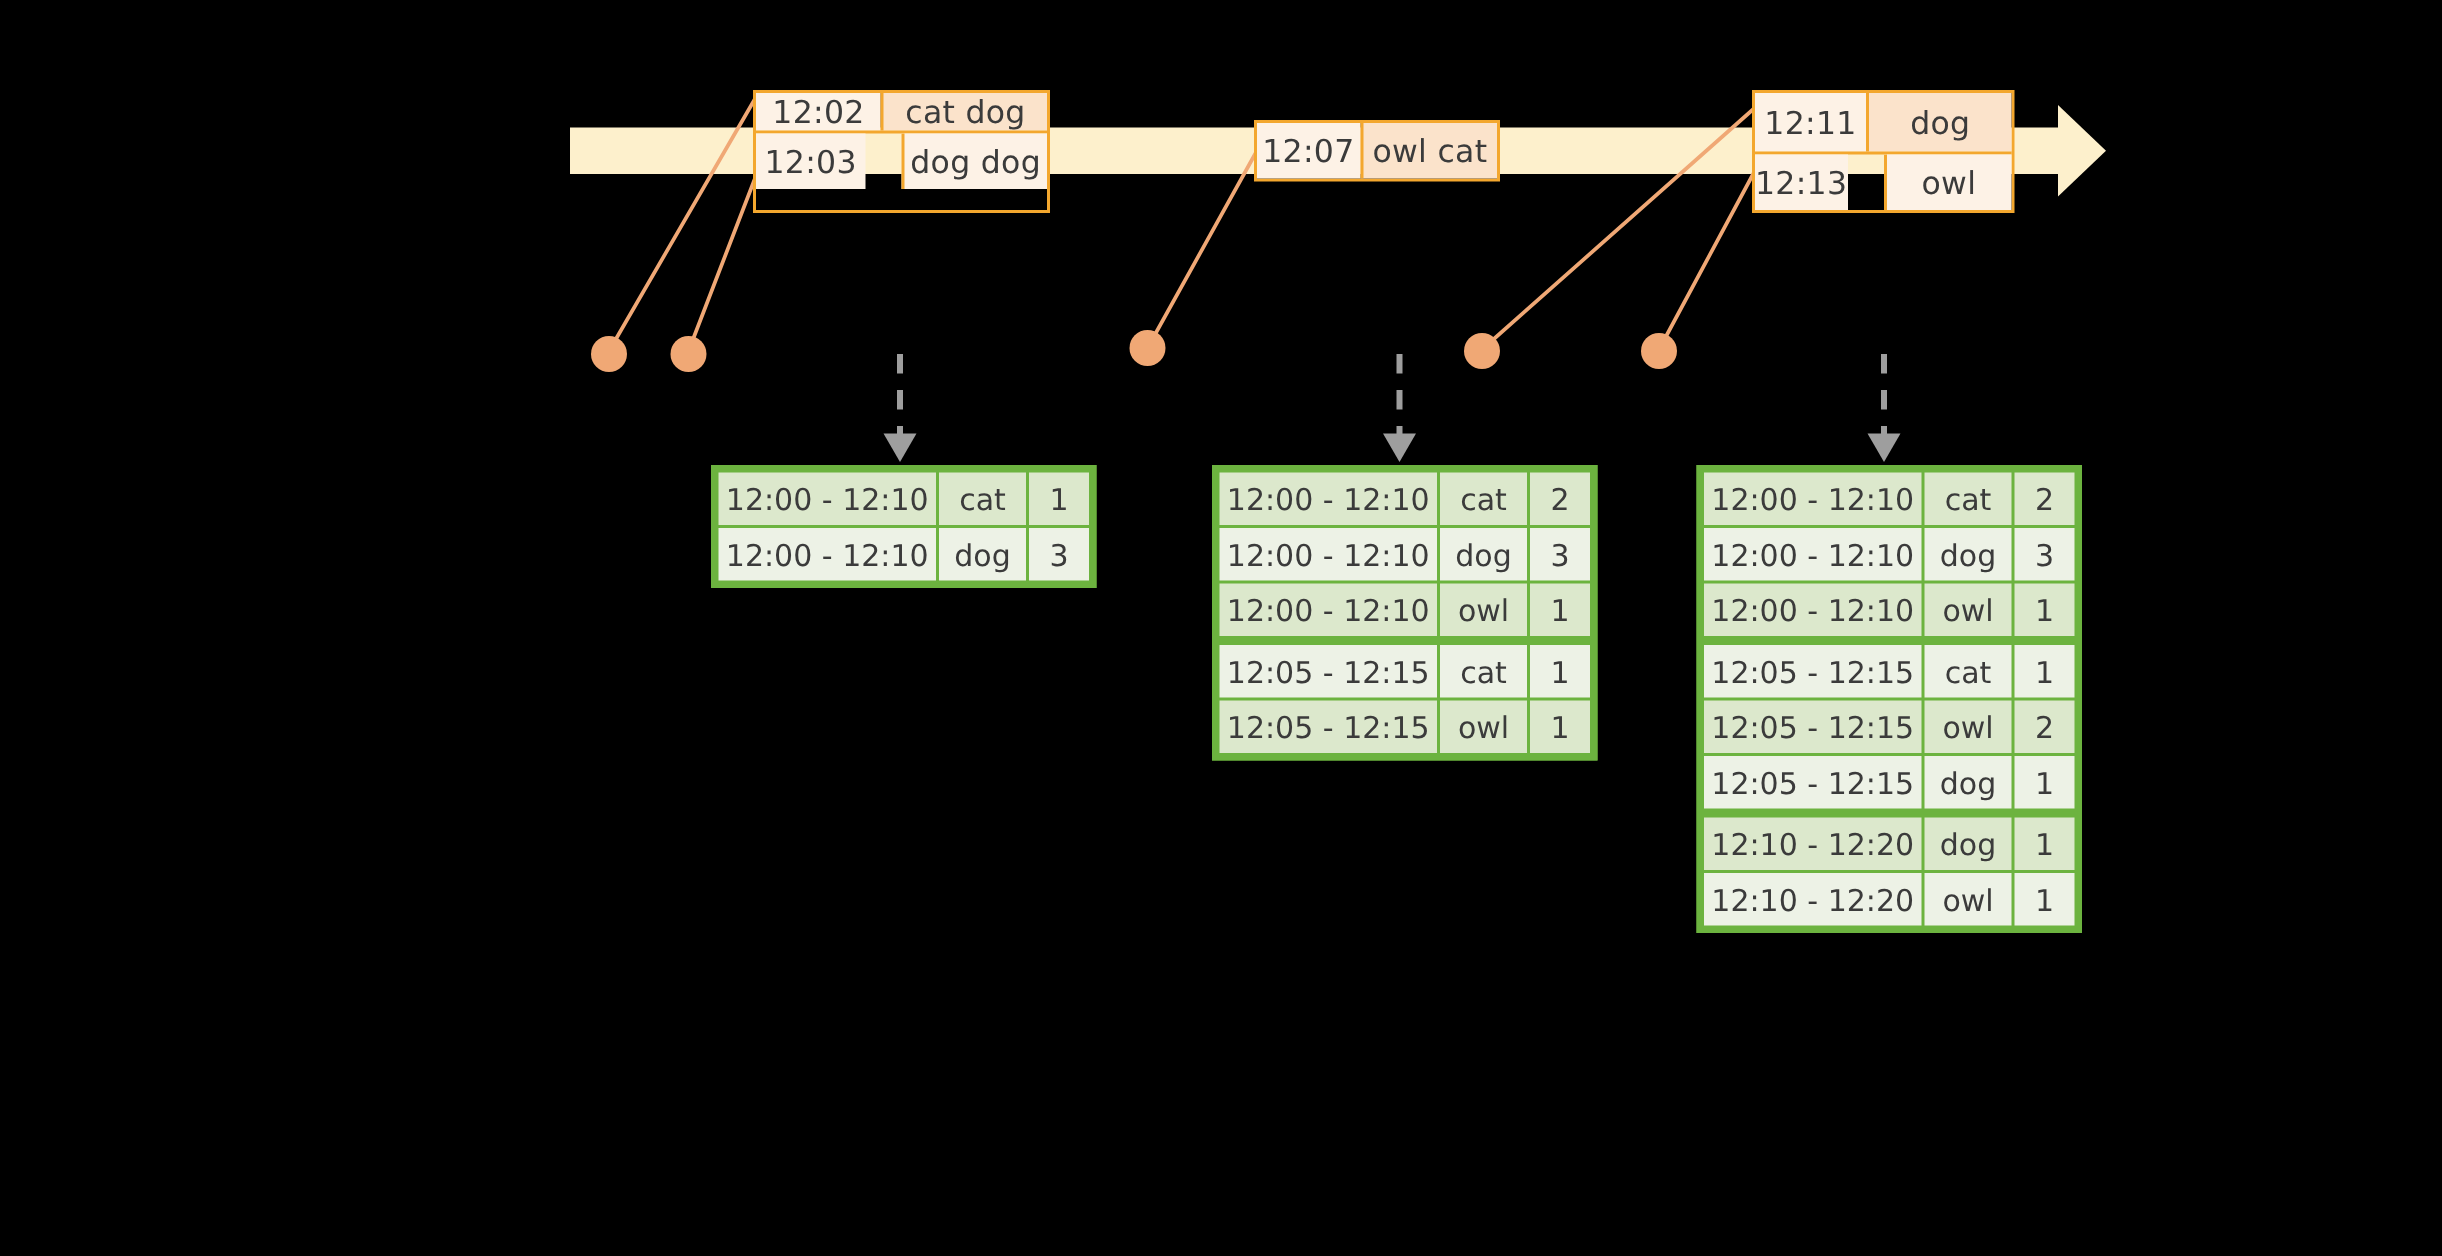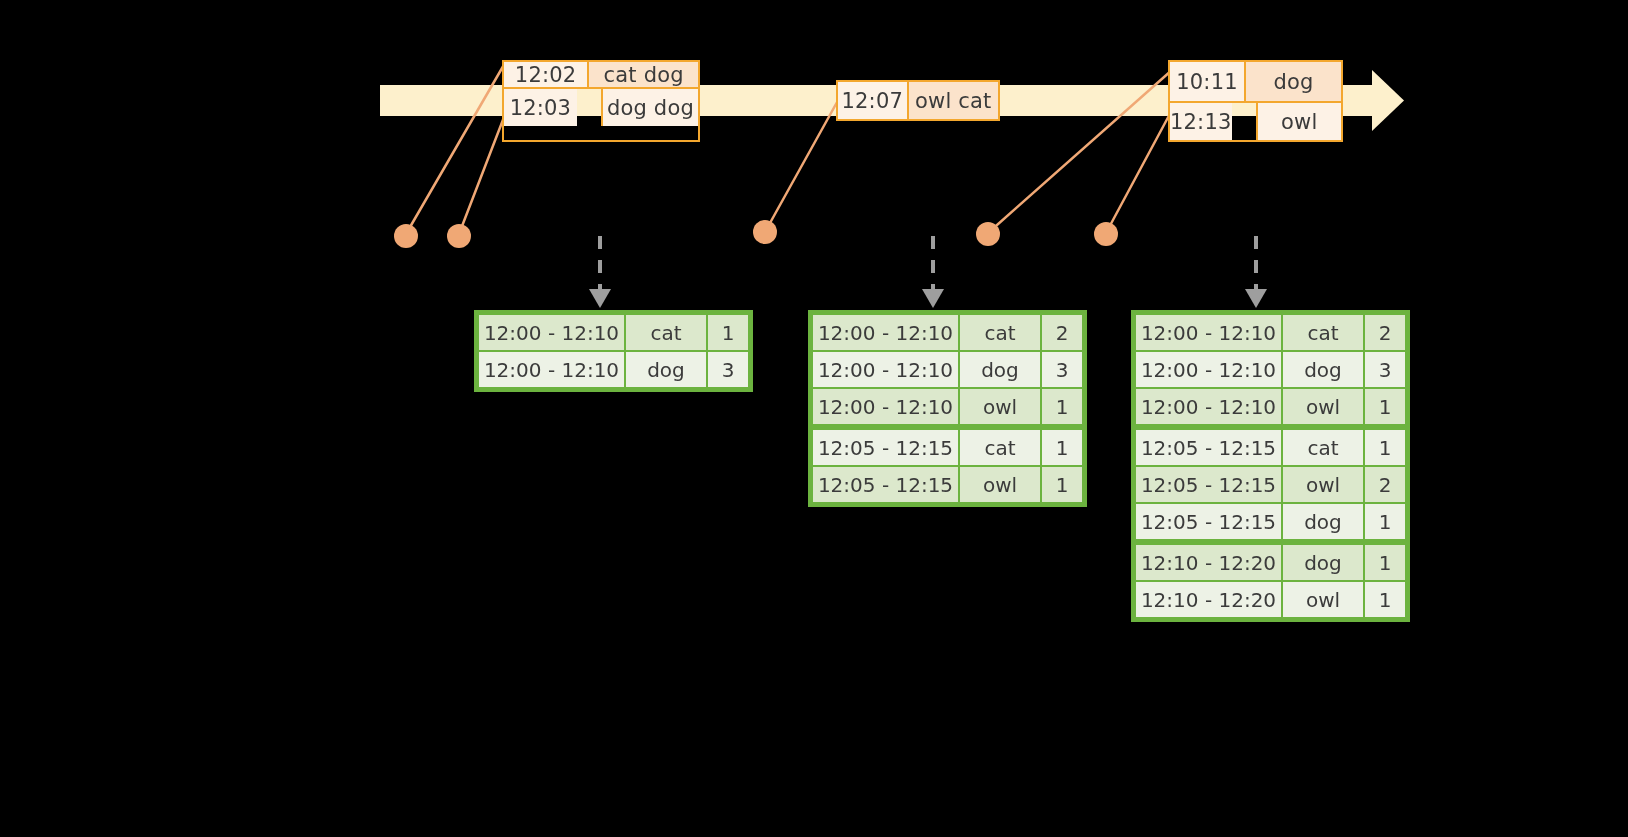--- a/index.html
+++ b/index.html
@@ -20,21 +20,21 @@
   .vsep{border-left:2px solid #F3A72E;}
   .hsep{border-top:2px solid #F3A72E;gap:24px;}
 
   
   .gtable{position:absolute;border:3px solid #6CB33F;box-sizing:border-box;
           background:#6CB33F;display:flex;flex-direction:column;gap:2px;padding:2px;}
   .grow{display:flex;gap:2px;}
   .gcell{box-sizing:border-box;display:flex;align-items:center;justify-content:center;
          font-size:20px;color:#3b3b3b;height:35px;}
   .g-win{width:145px;}
-  .g-key{width:80px;}
+  .g-key{width:58px;}
   .g-cnt{width:40px;}
   .rowA .gcell{background:#DCE8CC;}
   .rowB .gcell{background:#EDF2E6;}
   .gsep{height:2px;background:#6CB33F;}
 </style>
 </head>
 <body>
 
 <div class="stage">
 
@@ -90,21 +90,21 @@
 
   <div class="evbox" style="left:836px;top:80px;width:164px;height:41px;flex-direction:column;">
     <div class="evrow" style="height:37px;">
       <div class="evcell ev-time shadeB">12:07</div>
       <div class="evcell ev-val shadeA vsep">owl cat</div>
     </div>
   </div>
 
   <div class="evbox" style="left:1168px;top:60px;width:175px;height:82px;flex-direction:column;">
     <div class="evrow" style="height:39px;">
-      <div class="evcell ev-time shadeB" style="width:74px;">10:11</div>
+      <div class="evcell ev-time shadeB" style="width:74px;">12:11</div>
       <div class="evcell ev-val shadeA vsep" style="width:97px;">dog</div>
     </div>
     <div class="evrow hsep" style="height:39px;">
       <div class="evcell ev-time shadeB" style="width:70px;">12:13</div>
       <div class="evcell ev-val shadeB vsep" style="width:97px;">owl</div>
     </div>
   </div>
 
   <div class="gtable" style="left:474px;top:310px;">
     <div class="grow rowA">

